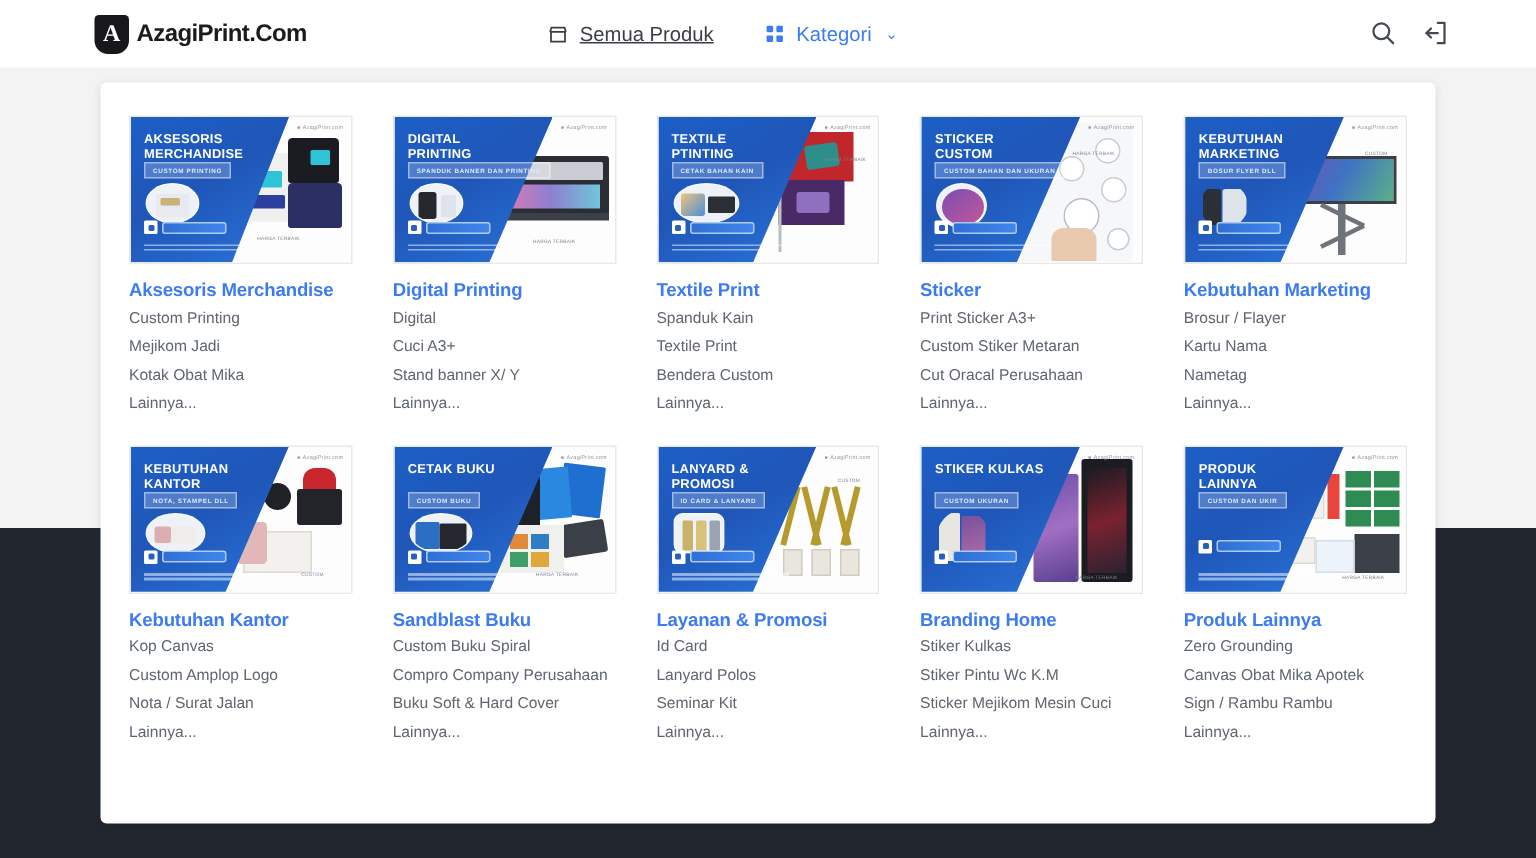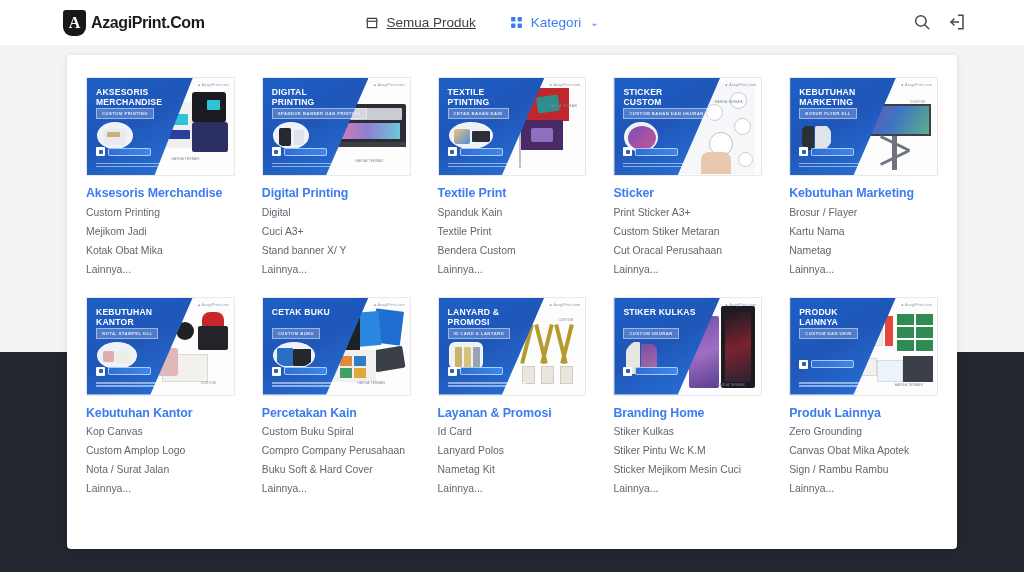--- a/index.html
+++ b/index.html
@@ -430,21 +430,21 @@
         </div>
         <div class="thumb-btn">
           <span class="sq"></span>
           <span class="pill"></span>
         </div>
         <div class="thumb-fine">
             <span></span>
             <span></span>
           </div>
       </div>
-      <div class="cat-title">Percetakan Kain</div>
+      <div class="cat-title">Sandblast Buku</div>
       <ul class="cat-list">
         <li>Custom Buku Spiral</li>
         <li>Compro Company Perusahaan</li>
         <li>Buku Soft &amp; Hard Cover</li>
         <li class="cat-more">Lainnya...</li>
       </ul>
     </div>
 
     <div class="cat-card">
       <div class="thumb">
@@ -475,21 +475,21 @@
         </div>
         <div class="thumb-fine">
             <span></span>
             <span></span>
           </div>
       </div>
       <div class="cat-title">Layanan &amp; Promosi</div>
       <ul class="cat-list">
         <li>Id Card</li>
         <li>Lanyard Polos</li>
-        <li>Nametag Kit</li>
+        <li>Seminar Kit</li>
         <li class="cat-more">Lainnya...</li>
       </ul>
     </div>
 
     <div class="cat-card">
       <div class="thumb">
         <div class="thumb-photo">
           <div class="p" style="right:6px;top:8px;width:34px;height:82px;background:#1b1b22;border-radius:2px;"></div>
           <div class="p" style="right:10px;top:14px;width:26px;height:70px;background:linear-gradient(160deg,#1b1b22,#7a2230,#2b2230);"></div>
           <div class="p" style="right:42px;top:18px;width:30px;height:72px;background:linear-gradient(160deg,#6f4fa8,#a06fc4,#5a3f8e);border-radius:2px;"></div>

